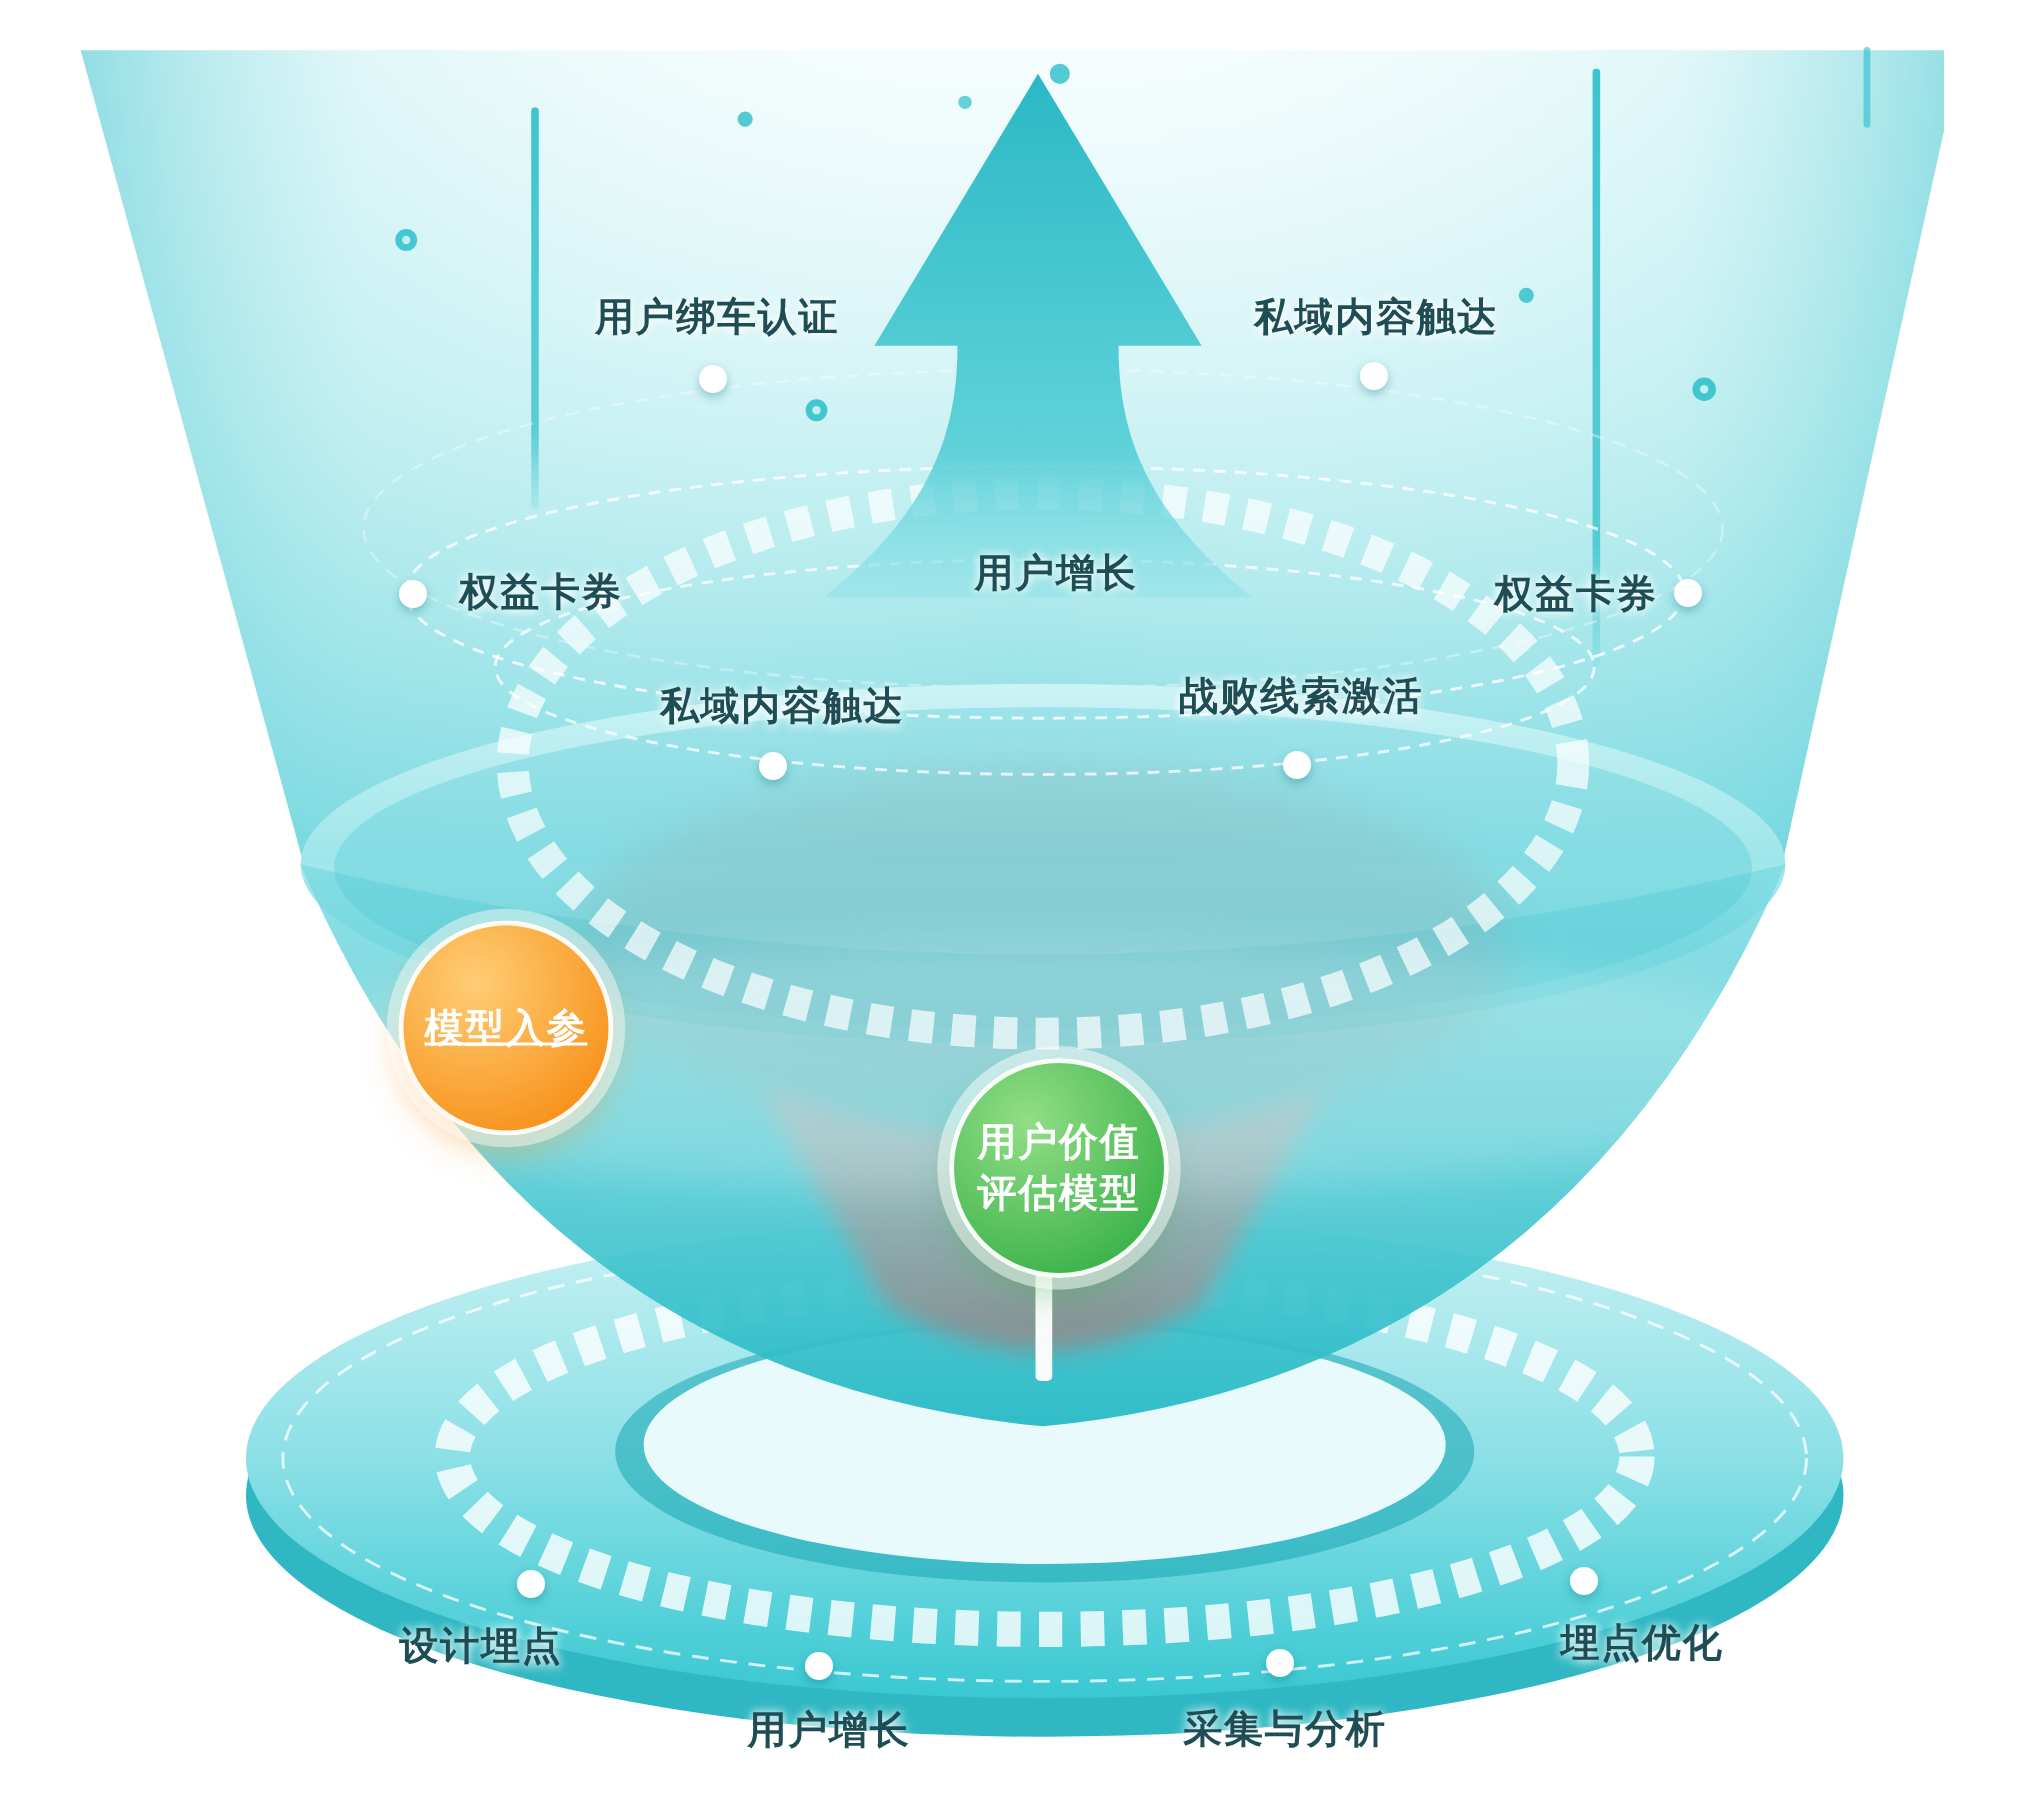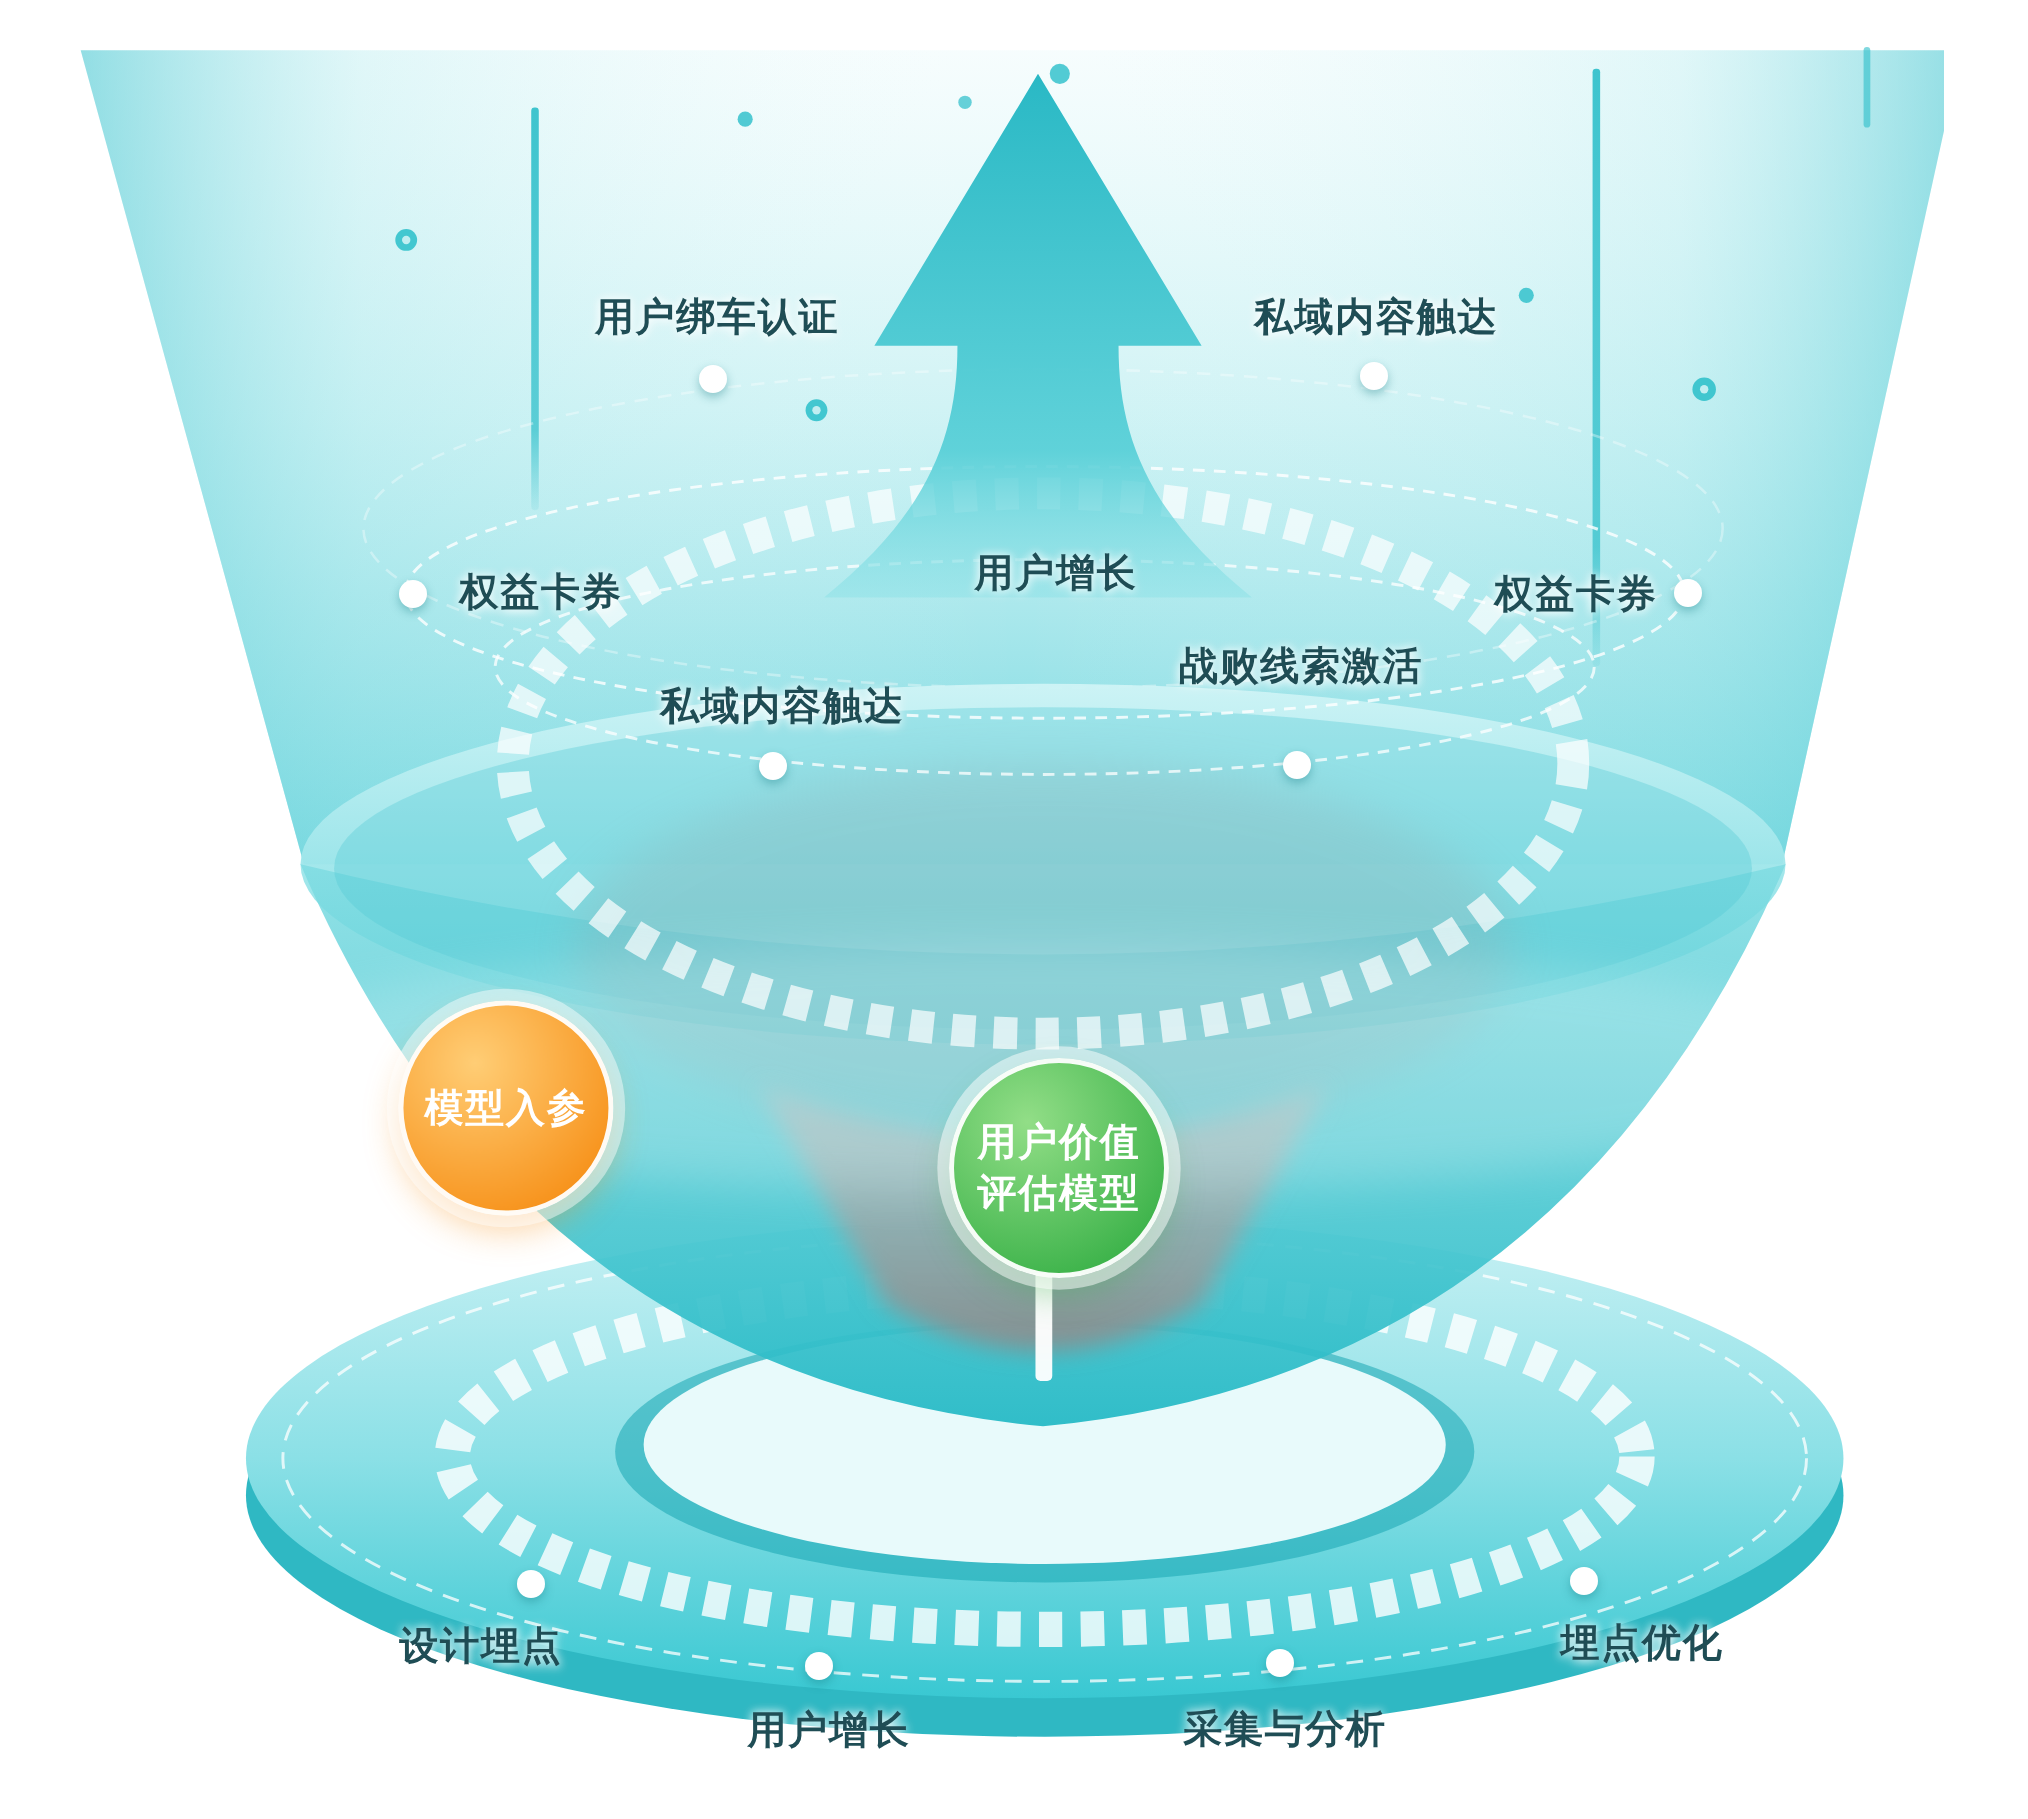--- a/index.html
+++ b/index.html
@@ -25,23 +25,24 @@
   }
 
   .node {
     position:absolute; border-radius:50%; transform:translate(-50%,-50%);
     display:flex; flex-direction:column; align-items:center; justify-content:center;
     color:#ffffff; font-weight:bold; text-align:center;
     border:5px solid rgba(255,255,255,.95);
   }
   .node .t { font-size:39px; line-height:1.3; letter-spacing:1.7px; }
   .node-orange {
-    left:506px; top:1108px; width:215px; height:215px;
+    left:506px; top:1028px; width:215px; height:215px;
     background:radial-gradient(circle at 35% 28%, #FFCD75, #F7941E 78%);
     box-shadow:0 0 0 11.7px rgba(255,255,255,.45), 0 15px 34px rgba(247,148,30,.4);
+    text-decoration:underline;
   }
   .node-green {
     left:1059px; top:1168px; width:220px; height:220px;
     background:radial-gradient(circle at 35% 28%, #92DE87, #3FB44C 78%);
     box-shadow:0 0 0 11.7px rgba(255,255,255,.5), 0 15px 34px rgba(63,180,76,.4);
     text-align:center;
   }
   .node-blue {
     left:1614px; top:1067px; width:206px; height:206px;
     background:radial-gradient(circle at 35% 28%, #62BDF8, #0F72D8 78%);
@@ -171,21 +172,21 @@
   <div class="marker" style="left:819px;top:1666px"></div>
   <div class="marker" style="left:1280px;top:1663px"></div>
   <div class="marker" style="left:1584px;top:1581px"></div>
 
   <div class="lbl" style="left:717px;top:317px">用户绑车认证</div>
   <div class="lbl" style="left:1376px;top:317px">私域内容触达</div>
   <div class="lbl" style="left:541px;top:592px">权益卡券</div>
   <div class="lbl" style="left:1056px;top:573px">用户增长</div>
   <div class="lbl" style="left:1576px;top:594px">权益卡券</div>
   <div class="lbl" style="left:782px;top:706px">私域内容触达</div>
-  <div class="lbl" style="left:1301px;top:666px">战败线索激活</div>
+  <div class="lbl" style="left:1301px;top:696px">战败线索激活</div>
   <div class="lbl" style="left:481px;top:1646px">设计埋点</div>
   <div class="lbl" style="left:829px;top:1730px">用户增长</div>
   <div class="lbl" style="left:1285px;top:1729px">采集与分析</div>
   <div class="lbl" style="left:1642px;top:1643px">埋点优化</div>
 
   <div class="node node-orange">
     <div class="t">模型入参</div>
   </div>
 
   <div class="node node-green">

